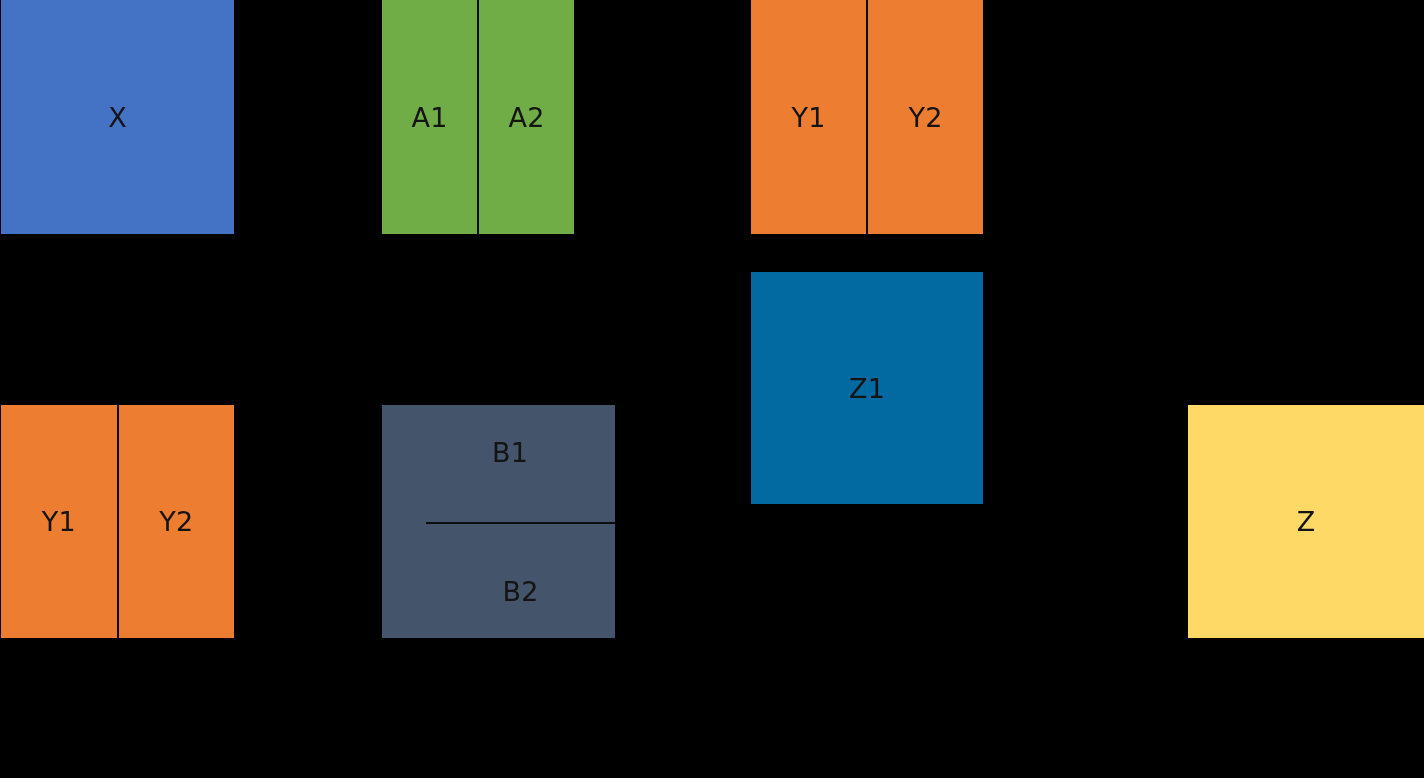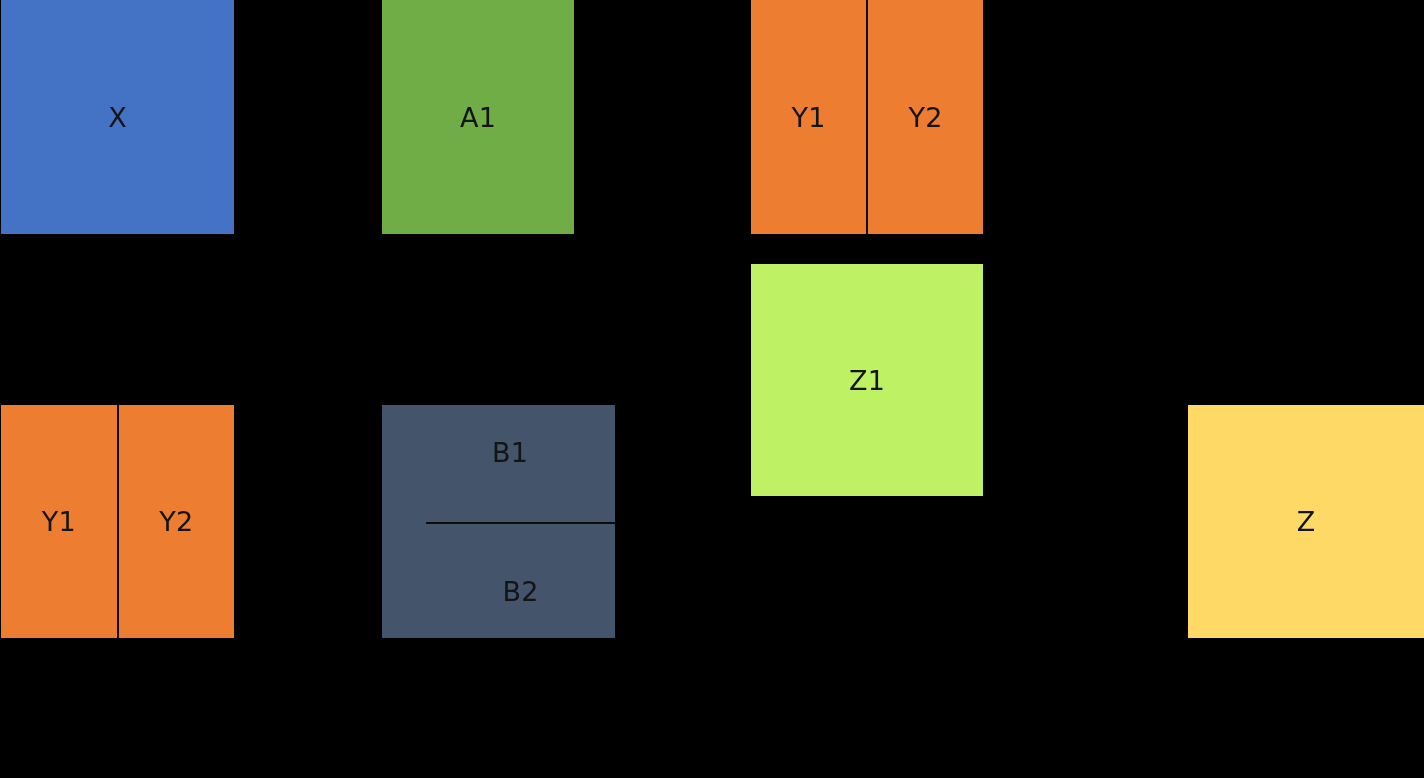--- a/index.html
+++ b/index.html
@@ -73,32 +73,35 @@
 <div id="canvas" style="width: 1424px; height: 778px; background: rgb(0, 0, 0);">
 
   <div class="block" id="pos-x-block" style="left: 1px; top: 0px; width: 233px; height: 234px; background: rgb(68, 114, 196);">
     <span class="label" style="color: rgb(20, 20, 20);">X</span>
   </div>
 
   <div class="group horiz" id="pos-a-block" style="left: 382px; top: 0px; width: 192px; height: 234px; background: rgb(112, 173, 71);">
     <div class="cell">
       <span class="label" style="color: rgb(20, 20, 20);">A1</span>
     </div>
+    <div class="cell divider-left" style="border-left-color: rgb(13, 13, 13);">
+      <span class="label" style="color: rgb(20, 20, 20);">A2</span>
+    </div>
   </div>
 
   <div class="group horiz" id="pos-y-top-block" style="left: 751px; top: 0px; width: 232px; height: 234px; background: rgb(237, 125, 49);">
     <div class="cell">
       <span class="label" style="color: rgb(20, 20, 20);">Y1</span>
     </div>
     <div class="cell divider-left" style="border-left-color: rgb(13, 13, 13);">
       <span class="label" style="color: rgb(20, 20, 20);">Y2</span>
     </div>
   </div>
 
-  <div class="block" id="pos-z1-block" style="left: 751px; top: 264px; width: 232px; height: 232px; background: #bef264;">
+  <div class="block" id="pos-z1-block" style="left: 751px; top: 272px; width: 232px; height: 232px; background: #0369a1;">
     <span class="label" style="color: rgb(20, 20, 20);">Z1</span>
   </div>
 
   <div class="group horiz" id="pos-y-bottom-block" style="left: 1px; top: 405px; width: 233px; height: 233px; background: rgb(237, 125, 49);">
     <div class="cell">
       <span class="label" style="color: rgb(20, 20, 20);">Y1</span>
     </div>
     <div class="cell divider-left" style="border-left-color: rgb(13, 13, 13);">
       <span class="label" style="color: rgb(20, 20, 20);">Y2</span>
     </div>

